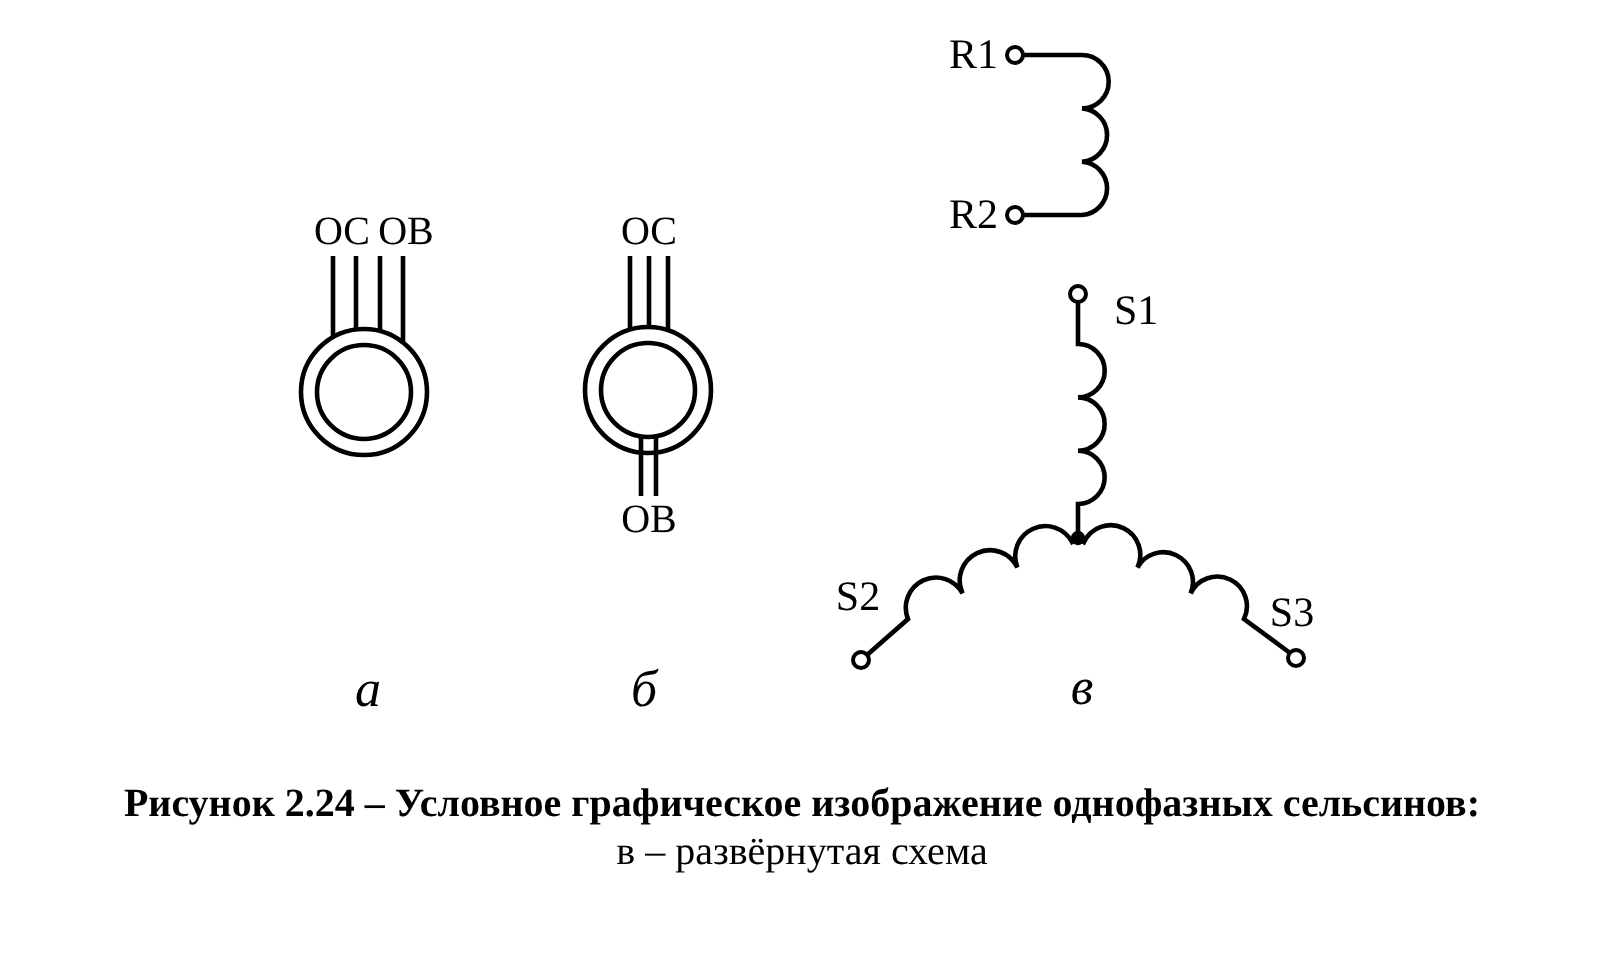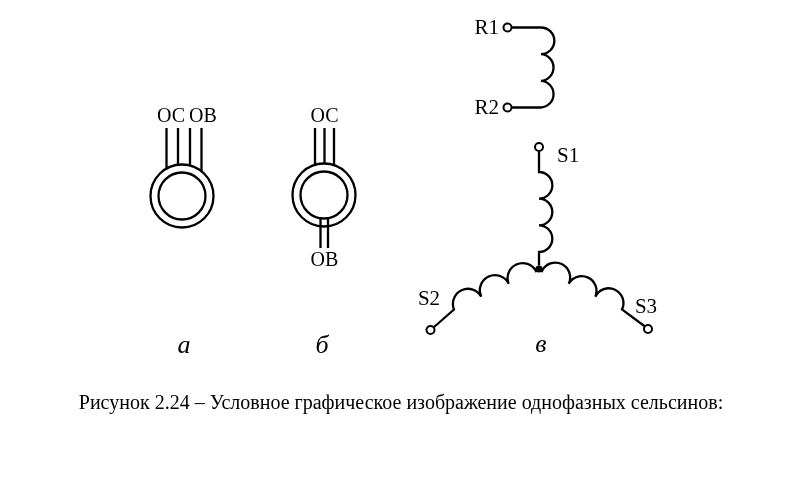--- a/index.html
+++ b/index.html
@@ -12,21 +12,21 @@
   .term{fill:#ffffff;stroke:#000;stroke-width:2;}
   .node{fill:#000;stroke:none;}
   text{fill:#000;font-family:"Liberation Serif", serif;}
   .t20{font-size:20px;}
   .t21{font-size:21px;}
   .it{font-size:26px;font-style:italic;}
   .caption{
     position:absolute;top:390px;left:0;width:802px;text-align:center;
     font-size:20px;line-height:24.4px;
   }
-  .cap-title{font-weight:normal;}
+  .cap-title{font-weight:bold;}
 </style>
 </head>
 <body>
 
 <svg class="fig" width="802" height="375" viewBox="0 0 802 375">
 
   <g>
     <path class="w" d="M166.5 128 V169 M178 128 V165.5 M190 128 V166 M201.5 128 V172"></path>
     <circle class="w" cx="182" cy="196" r="31.5"></circle>
     <circle class="w" cx="182" cy="196" r="23.5"></circle>
@@ -80,13 +80,14 @@
     <circle class="term" cx="648" cy="329" r="4"></circle>
     <text class="t21" x="557" y="162" text-anchor="start">S1</text>
     <text class="t21" x="429" y="305" text-anchor="middle">S2</text>
     <text class="t21" x="646" y="313" text-anchor="middle">S3</text>
     <text class="it" x="541" y="352" text-anchor="middle">в</text>
   </g>
 </svg>
 
 <div class="caption">
   <div class="cap-title">Рисунок 2.24 – Условное графическое изображение однофазных сельсинов:</div>
+  <div>в – развёрнутая схема</div>
 </div>
 
 </body></html>

